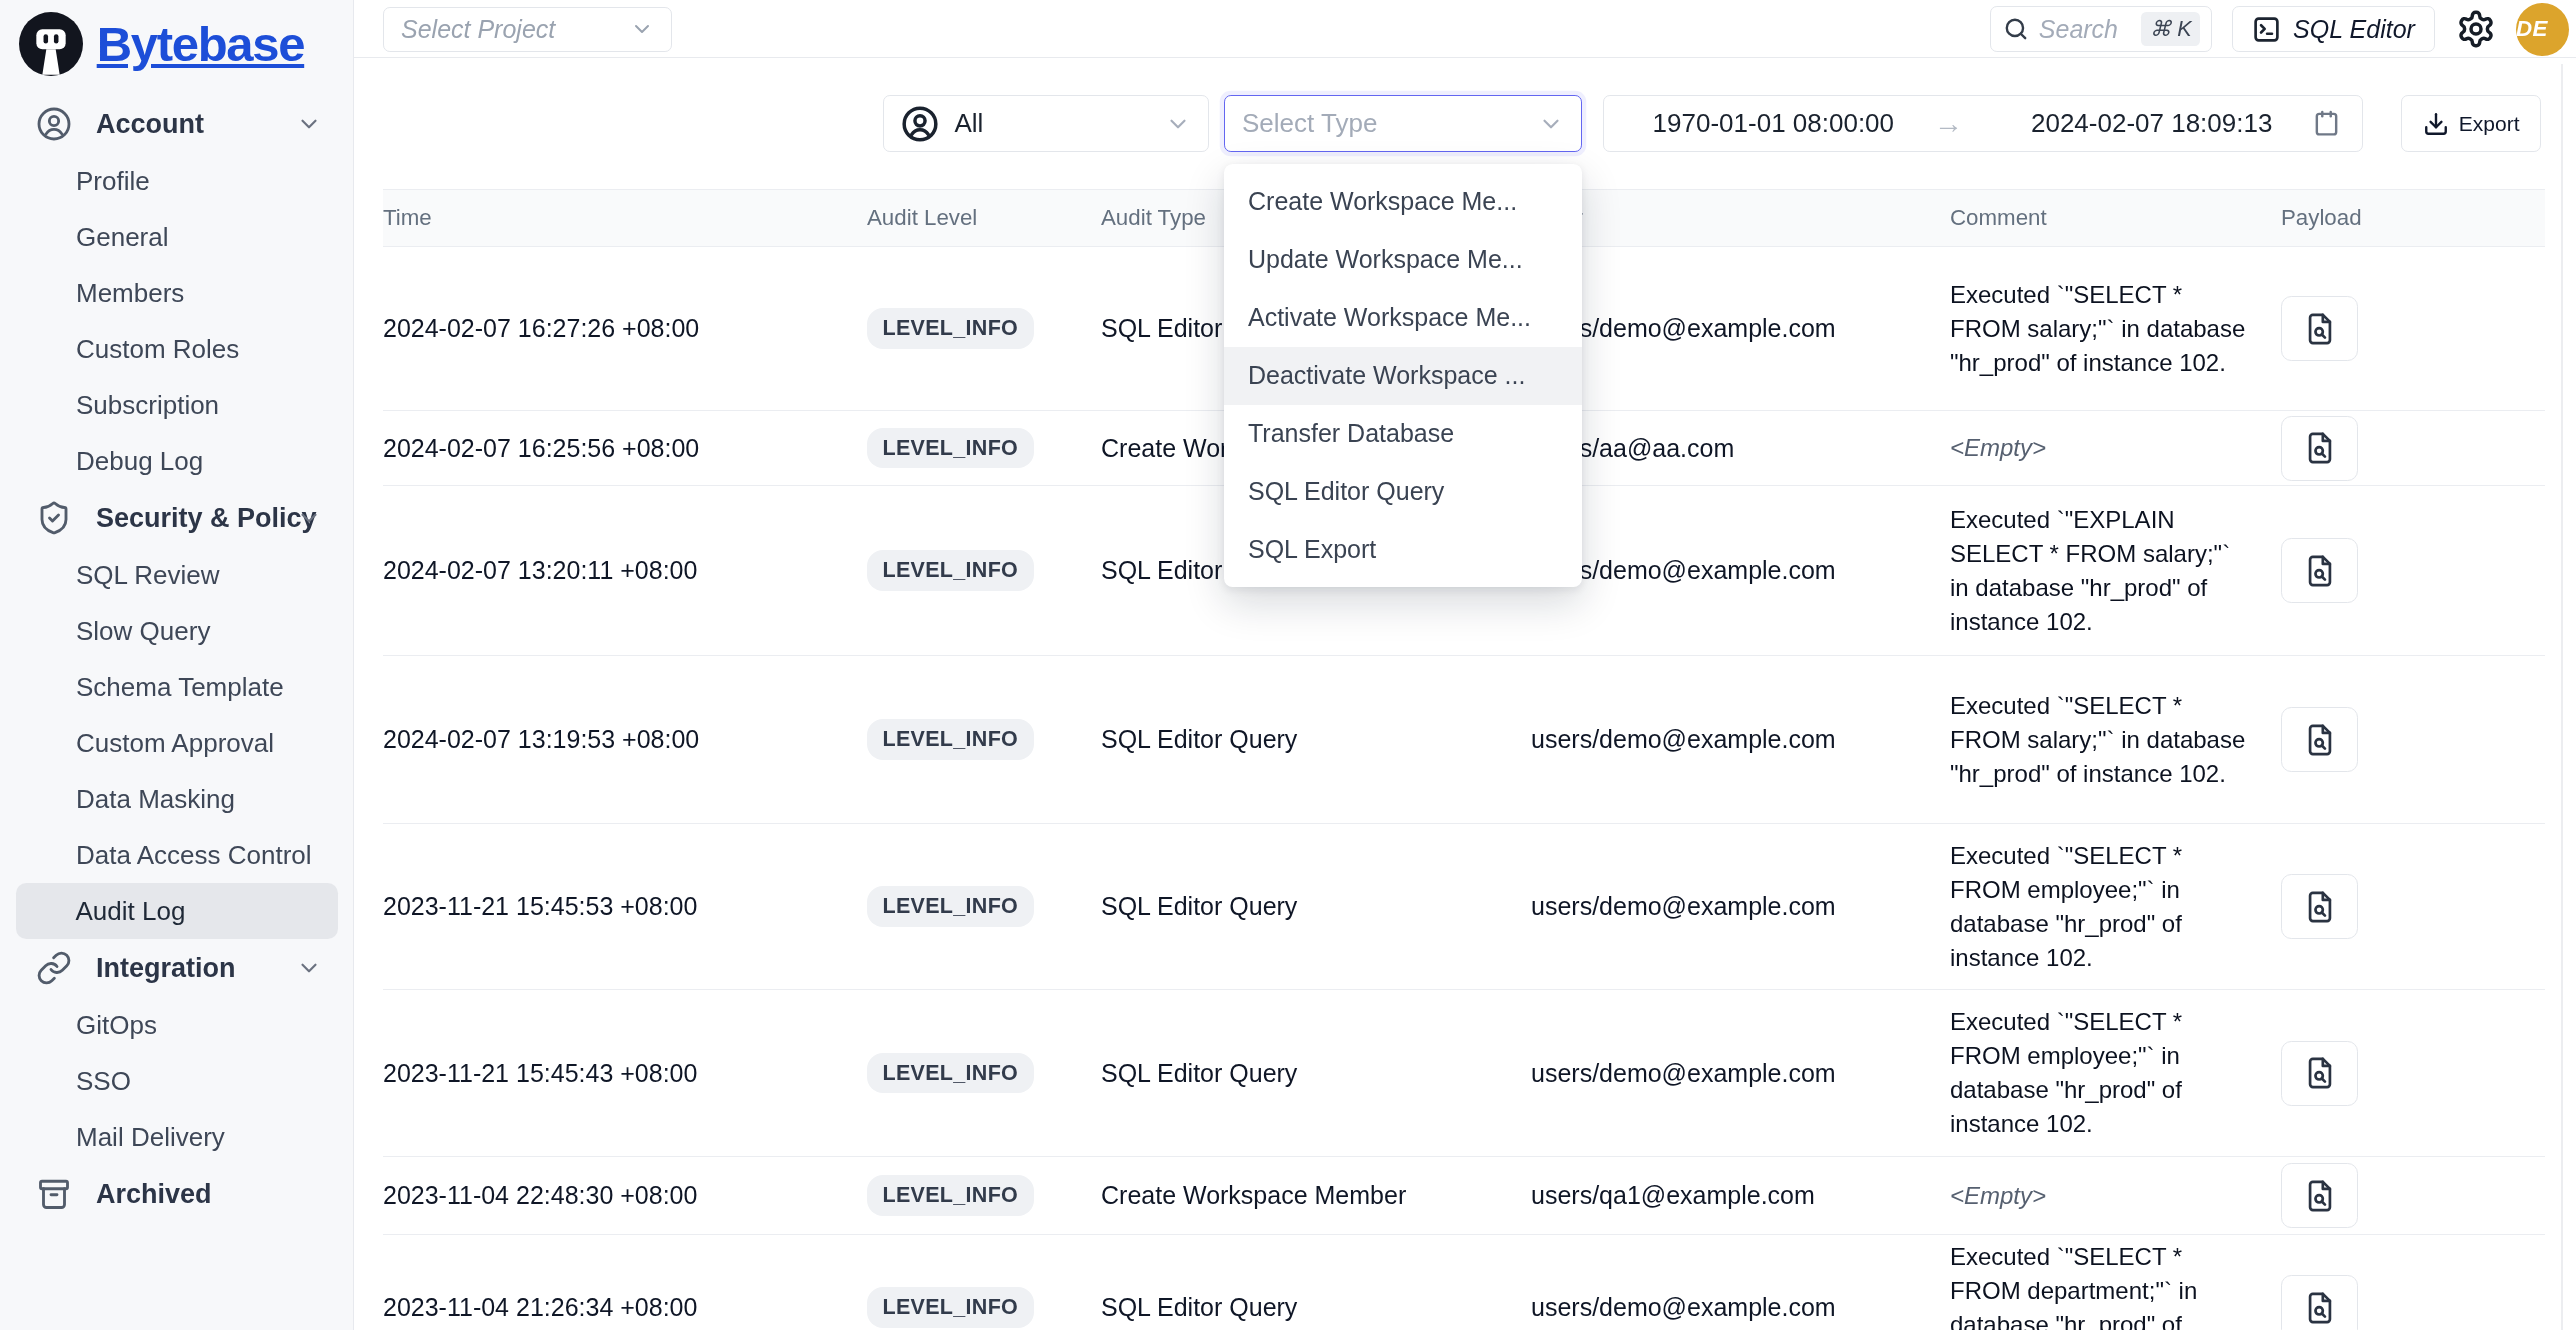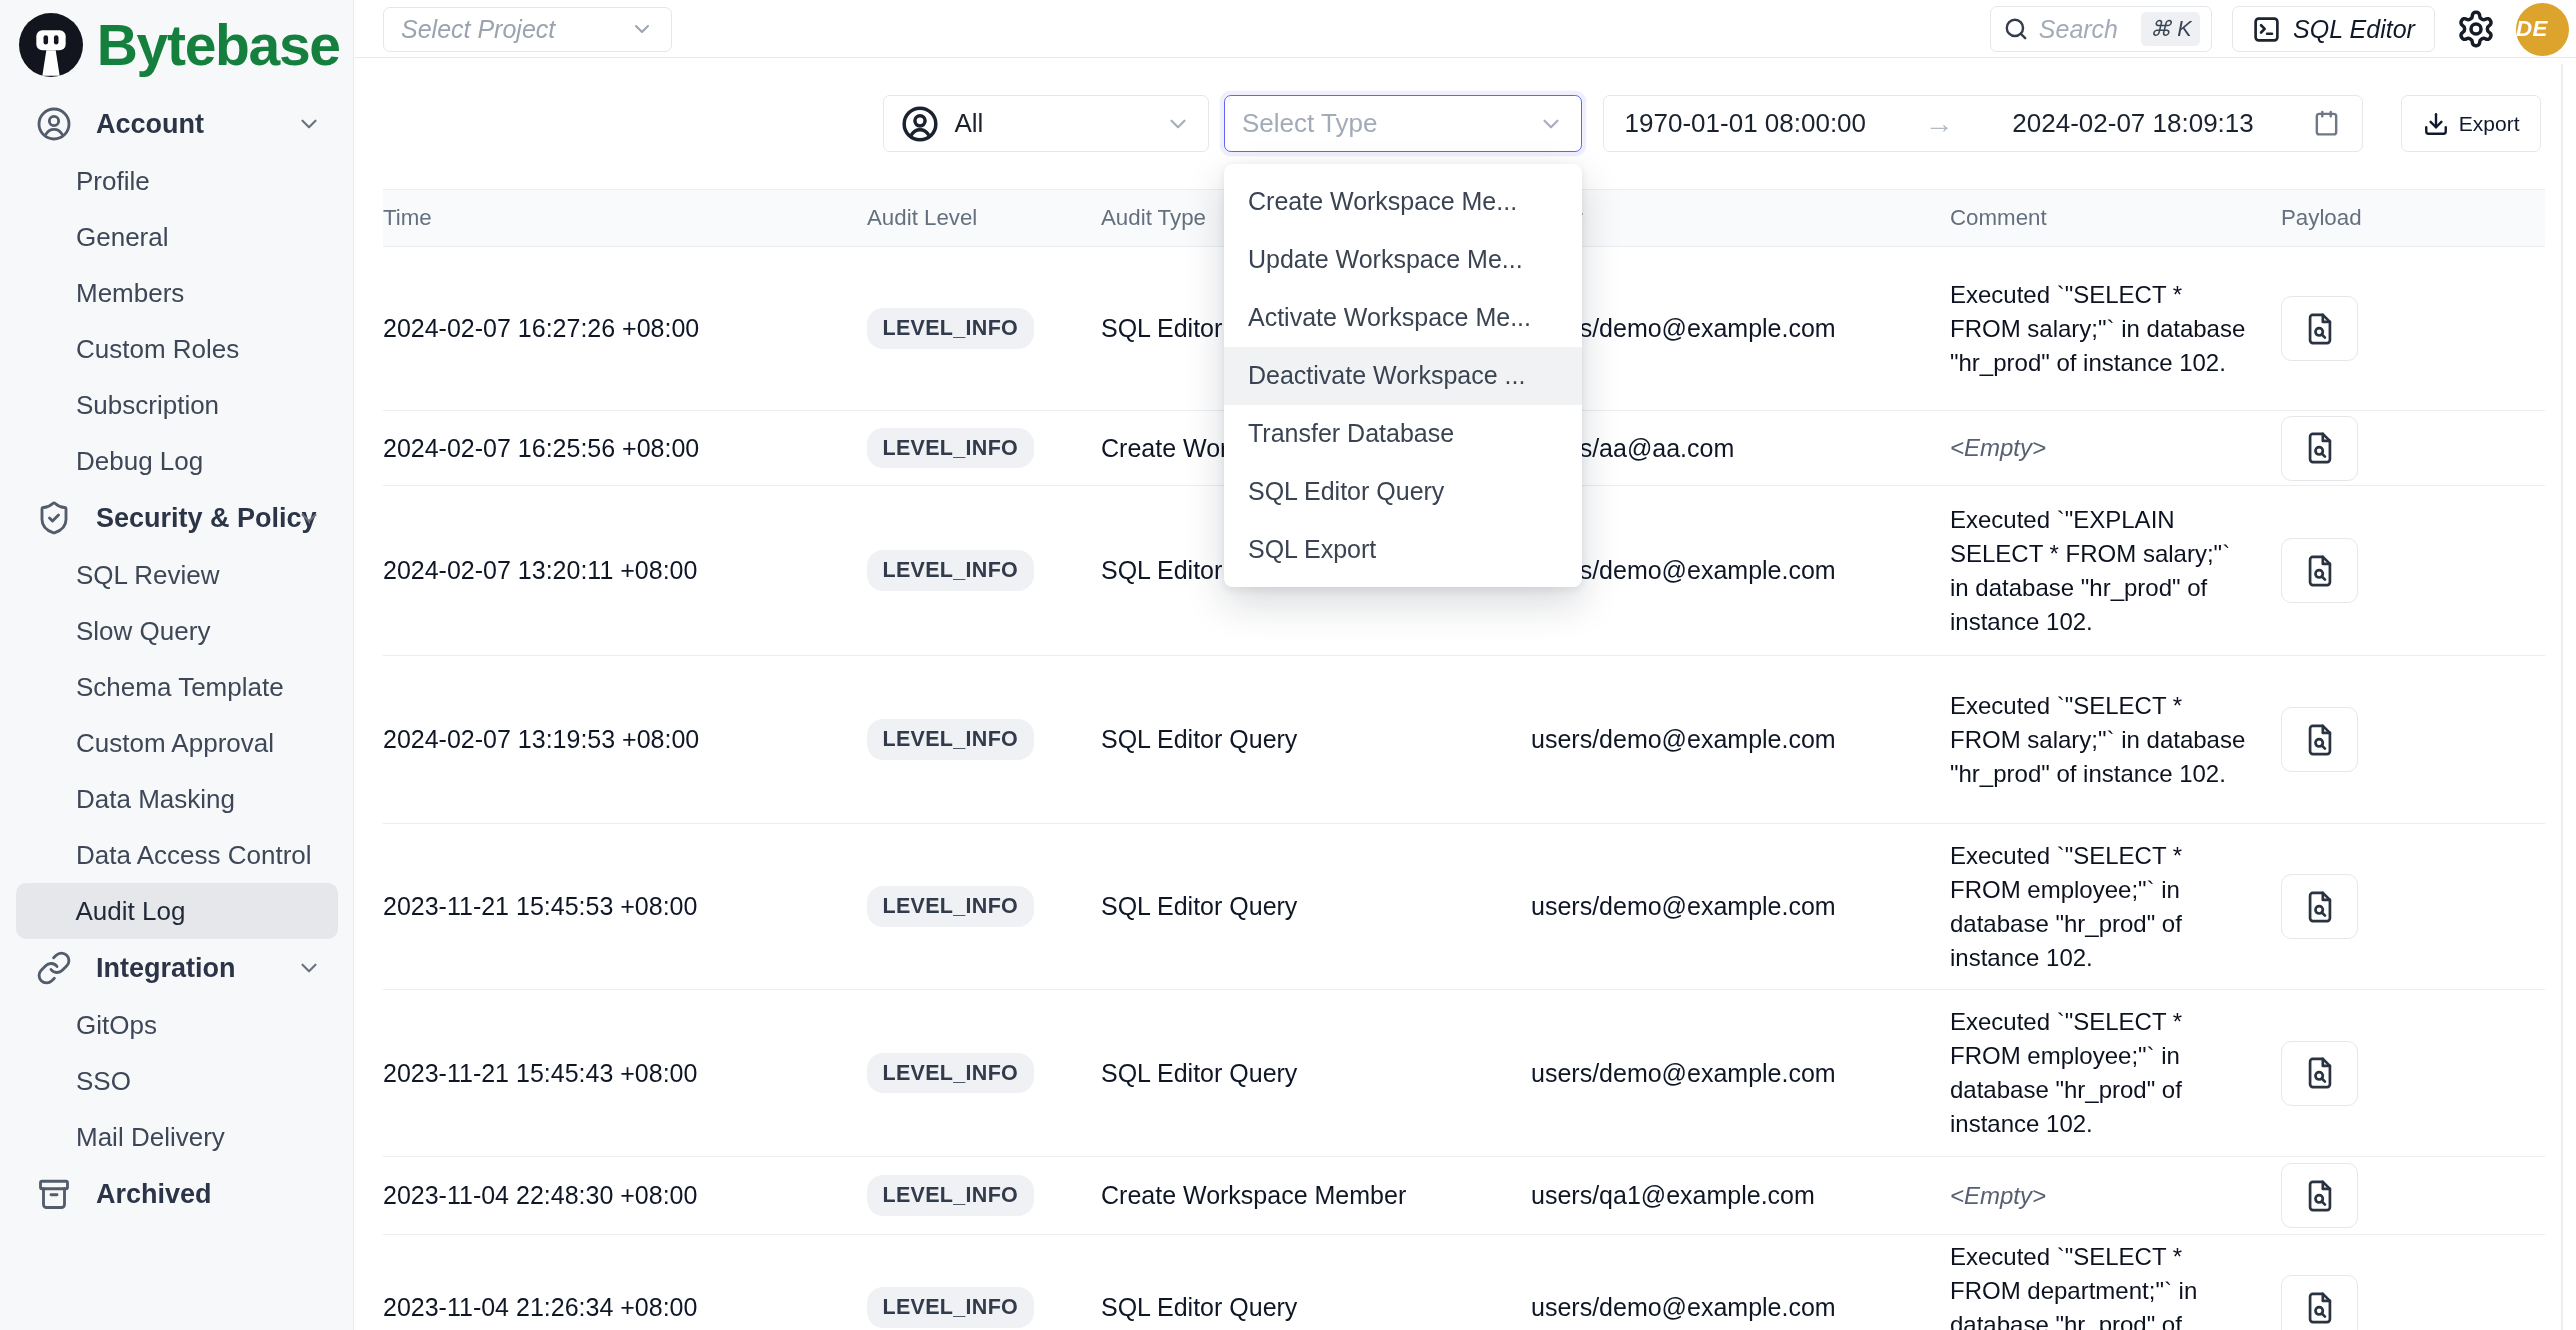--- a/index.html
+++ b/index.html
@@ -10,21 +10,21 @@
     position:relative; overflow:hidden;
   }
   svg { display:block; }
 
   
   .sidebar {
     position:absolute; left:0; top:0; width:354px; height:1330px;
     background:#f7f8fa; border-right:0.9px solid #e7e9ee;
   }
   .logo { display:flex; align-items:center; padding:12px 0 0 19px; }
-  .logo-text { font-size:57px; font-weight:800; letter-spacing:-1.3px; color:#15803d; margin-left:13.7px; }
+  .logo-text { font-size:49px; font-weight:800; letter-spacing:-1.3px; color:#1d4ed8; margin-left:13.7px;text-decoration:underline; }
   .nav { position:absolute; top:95px; left:0; right:0; }
   .nav-header {
     height:58px; display:flex; align-items:center; position:relative;
     padding-left:36px; cursor:pointer;
   }
   .nav-header .nv-icon { width:36px; height:36px; color:#525c6b; }
   .nav-header .nv-label { margin-left:24px; font-size:27px; font-weight:600; color:#2c3547; }
   .nav-header .nv-chevron { position:absolute; right:31px; width:26px; height:26px; color:#6b7280; }
   .nav-item {
     height:56px; display:flex; align-items:center; padding-left:76px;
@@ -77,21 +77,21 @@
   .f-actor { left:529px; width:326px; padding:0 17px; }
   .f-actor .u-icon { width:38px; height:38px; color:#1a222e; }
   .f-actor .f-label { font-size:26px; color:#1a222e; margin-left:15.5px; flex:1; }
   .f-chevron { width:26px; height:26px; color:#a7aebb; }
   .f-type {
     left:870px; width:358px; padding:0 17px;
     border:1.7px solid #6366f1; box-shadow:0 0 0 4.3px rgba(99,102,241,.10);
   }
   .f-type .f-placeholder { font-size:26px; color:#a3abb8; flex:1; }
   .f-dates { left:1249px; width:760px; padding:0 20.6px; justify-content:space-between; cursor:text; }
-  .f-dates .d-text { font-size:26px; color:#1a222e; }
+  .f-dates .d-text { font-size:26px; color:#1a222e;margin-left:28px; }
   .f-dates .d-arrow { font-size:29px; color:#b3bac4; }
   .f-dates .cal-icon { width:29px; height:29px; color:#6f7887; }
   .f-export { left:2047px; width:140px; justify-content:center; gap:10.3px; }
   .f-export .dl-icon { width:26px; height:26px; color:#10182b; }
   .f-export .f-label { font-size:21px; font-weight:500; color:#10182b; }
 
   
   .audit-table { position:absolute; left:29px; top:189px; width:2162px; }
   .t-head {
     display:grid; grid-template-columns:484px 234px 430px 419px 331px 1fr;

